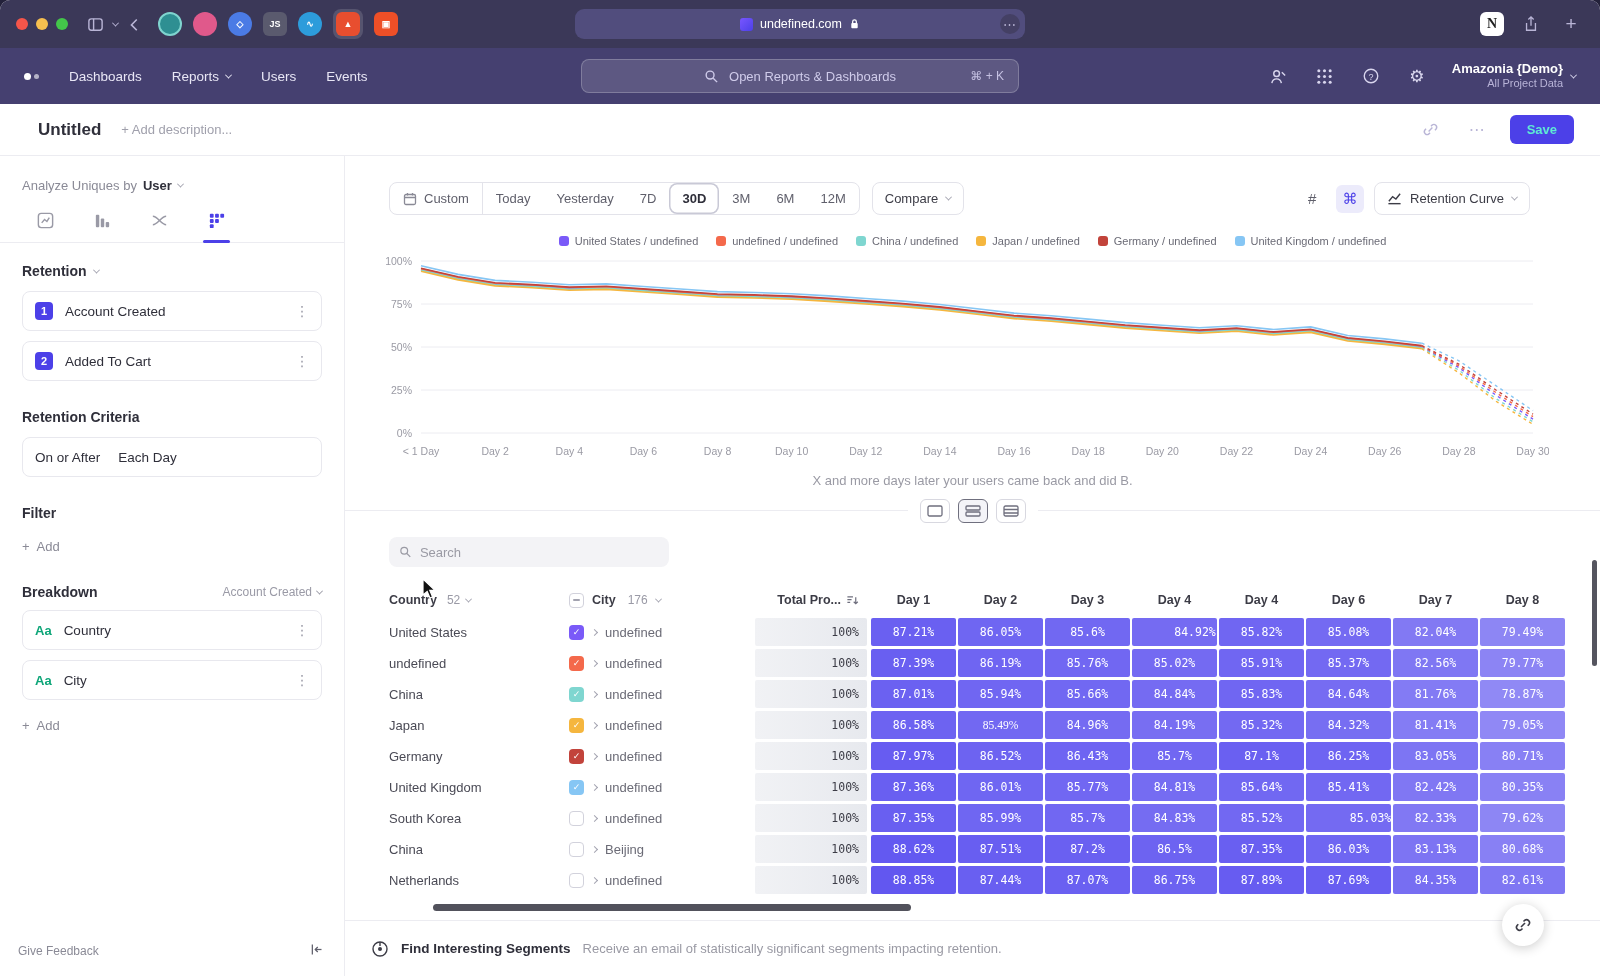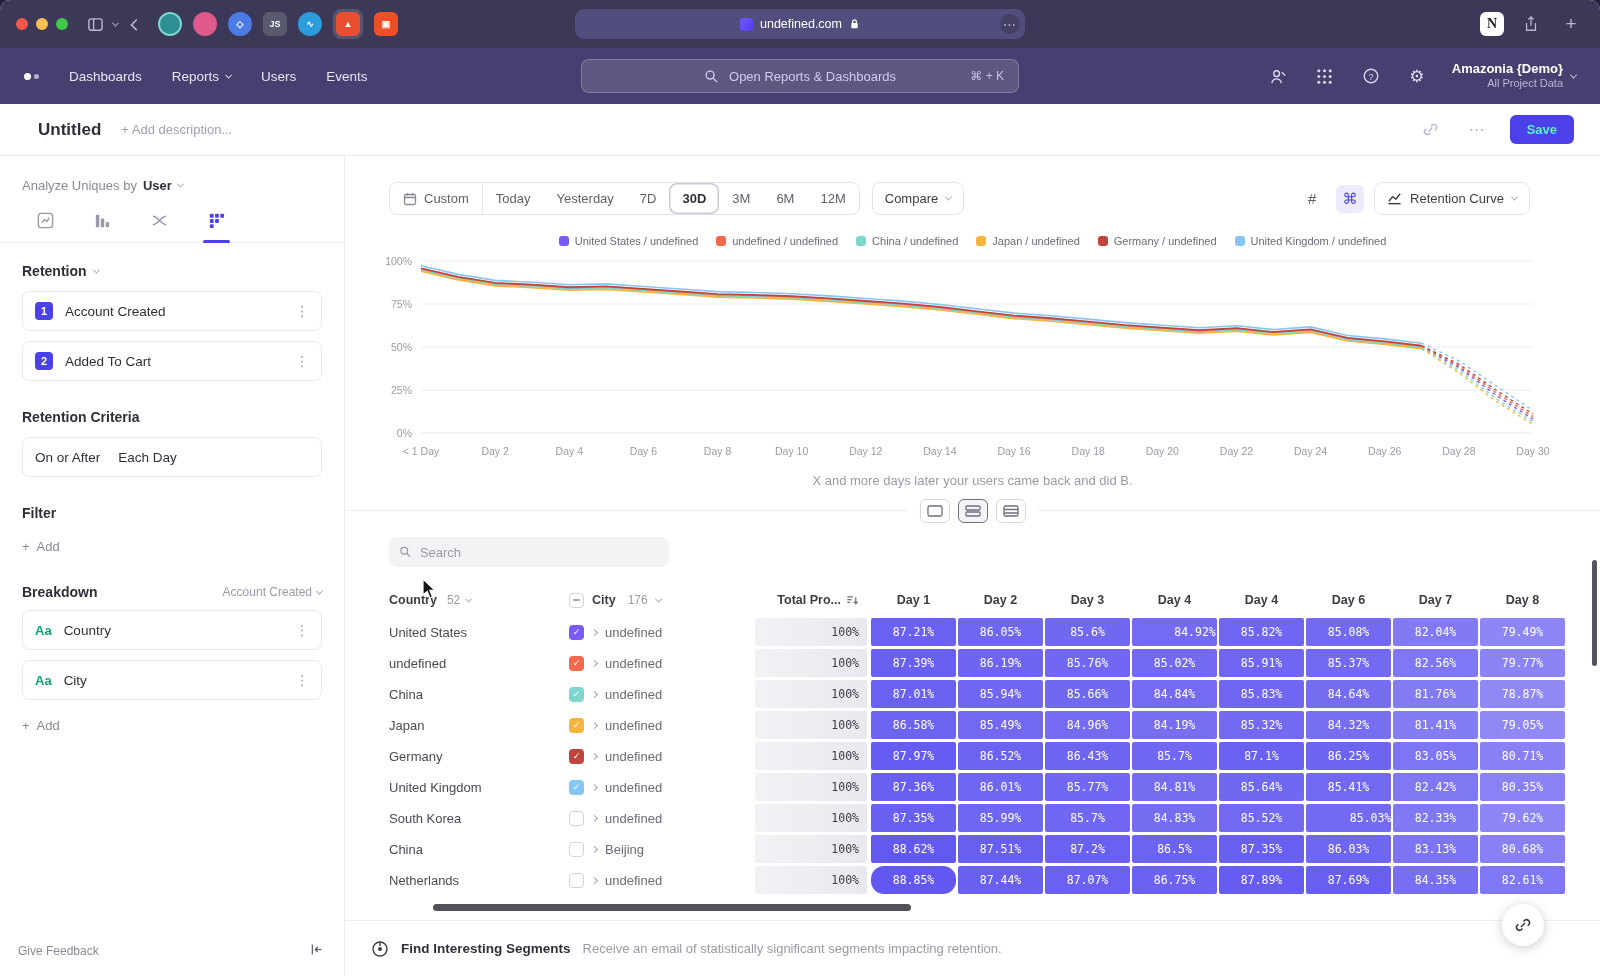--- a/index.html
+++ b/index.html
@@ -627,21 +627,21 @@
                   <span class="country-label">Japan</span>
                 </div>
                 <div class="col-city">
                   <span class="cb checked" style="background:#F5B63E">✓</span>
                   <span class="chev sm right gray"></span>
                   <span class="city-label">undefined</span>
                 </div>
                 <div class="total-cell">100%</div>
                 <div class="day-cols">
                   <div class="day-cell" style="background: rgba(93, 82, 240, 0.9);">86.58%</div>
-                  <div class="day-cell" style="background: rgba(93, 82, 240, 0.87);">85.49%</div>
+                  <div class="day-cell" style="background: rgba(93, 82, 240, 0.87); font-family: Liberation Serif, serif;">85.49%</div>
                   <div class="day-cell" style="background: rgba(93, 82, 240, 0.855);">84.96%</div>
                   <div class="day-cell" style="background: rgba(93, 82, 240, 0.835);">84.19%</div>
                   <div class="day-cell" style="background: rgba(93, 82, 240, 0.867);">85.32%</div>
                   <div class="day-cell" style="background: rgba(93, 82, 240, 0.84);">84.32%</div>
                   <div class="day-cell" style="background: rgba(93, 82, 240, 0.757);">81.41%</div>
                   <div class="day-cell" style="background: rgba(93, 82, 240, 0.686);">79.05%</div>
                 </div>
               </div>
               <div class="t-row">
                 <div class="col-country">
@@ -731,21 +731,21 @@
                 <div class="col-country">
                   <span class="country-label">Netherlands</span>
                 </div>
                 <div class="col-city">
                   <span class="cb"></span>
                   <span class="chev sm right gray"></span>
                   <span class="city-label">undefined</span>
                 </div>
                 <div class="total-cell">100%</div>
                 <div class="day-cols">
-                  <div class="day-cell" style="background: rgba(93, 82, 240, 0.97); border-radius: 13px;">88.85%</div>
+                  <div class="day-cell" style="background: rgba(93, 82, 240, 0.97);">88.85%</div>
                   <div class="day-cell" style="background: rgba(93, 82, 240, 0.925);">87.44%</div>
                   <div class="day-cell" style="background: rgba(93, 82, 240, 0.918);">87.07%</div>
                   <div class="day-cell" style="background: rgba(93, 82, 240, 0.906);">86.75%</div>
                   <div class="day-cell" style="background: rgba(93, 82, 240, 0.94);">87.89%</div>
                   <div class="day-cell" style="background: rgba(93, 82, 240, 0.933);">87.69%</div>
                   <div class="day-cell" style="background: rgba(93, 82, 240, 0.84);">84.35%</div>
                   <div class="day-cell" style="background: rgba(93, 82, 240, 0.79);">82.61%</div>
                 </div>
               </div>
             </div>

